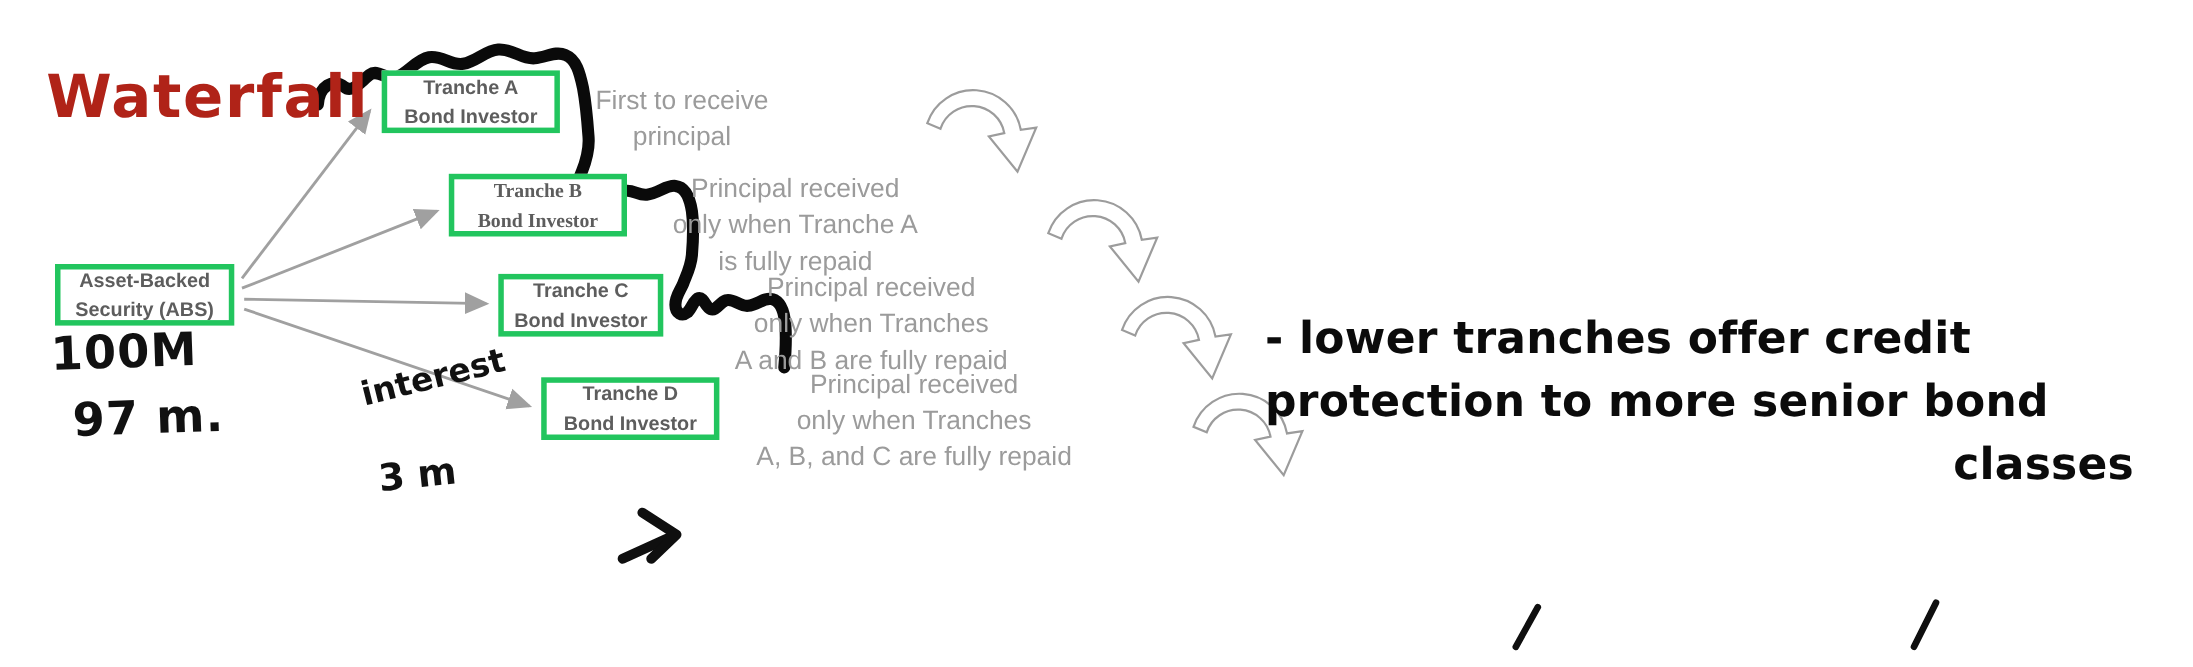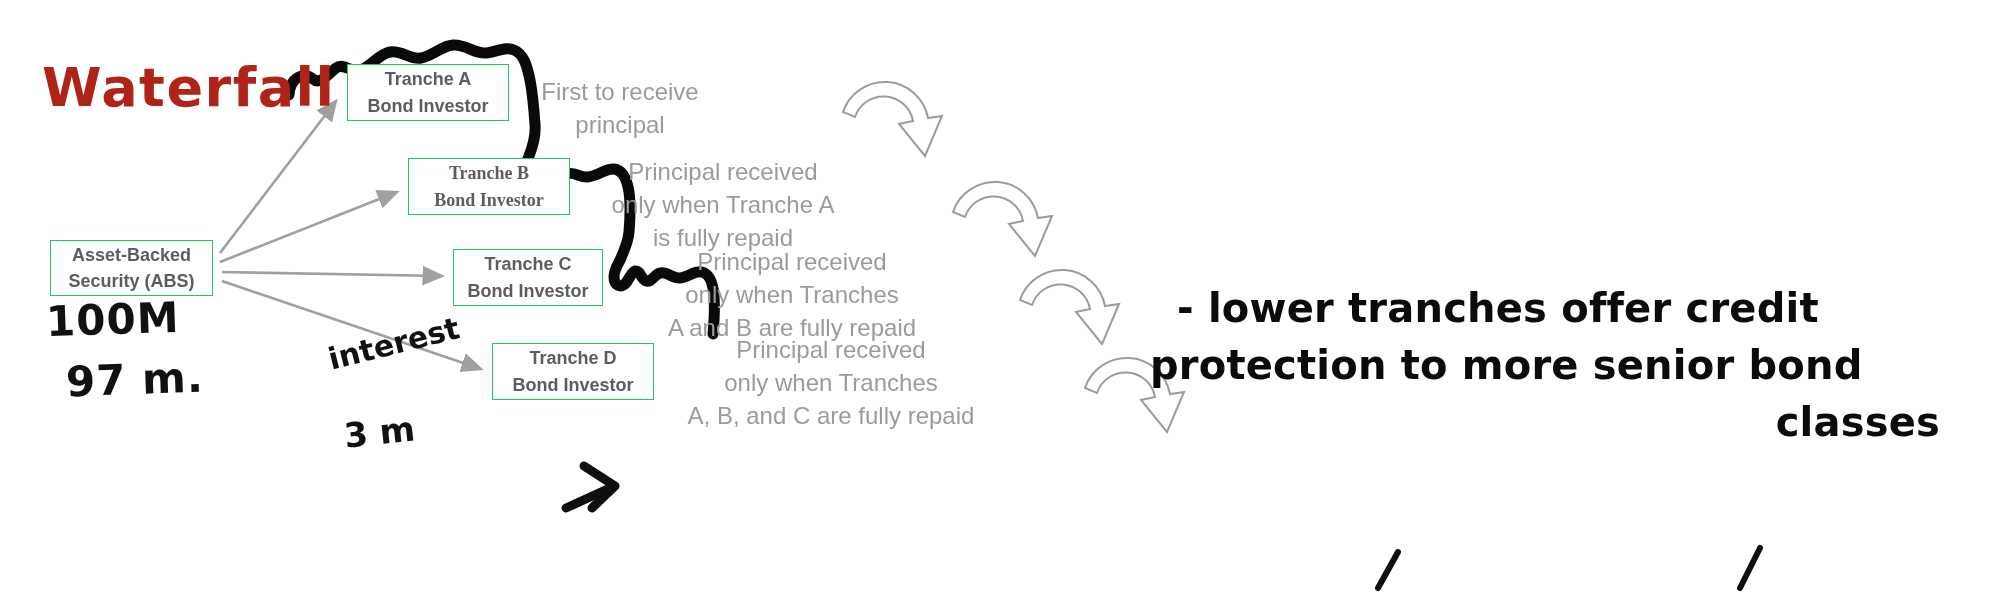--- a/index.html
+++ b/index.html
@@ -37,21 +37,21 @@
     font-size: 54px;
     font-weight: bold;
     letter-spacing: 1.5px;
     color: #b02318;
   }
 
   
   .node-box {
     position: absolute;
     box-sizing: border-box;
-    border: 1px solid #22c55e;
+    border: 5px solid #22c55e;
     background: #ffffff;
     color: #5d5d5d;
     font-family: "Liberation Sans", sans-serif;
     font-weight: bold;
     font-size: 18px;
     line-height: 1.45;
     text-align: center;
     display: flex;
     flex-direction: column;
     align-items: center;
@@ -121,21 +121,21 @@
     width: 790px;
     color: #0b0b0b;
     font-family: "DejaVu Sans", sans-serif;
     font-weight: bold;
     font-size: 40px;
     line-height: 1.42;
     letter-spacing: 0.2px;
     z-index: 6;
   }
   .hand-note .nl { display: block; }
-  .hand-note .nl.l1 { text-align: left; margin-left: 27px; }
+  .hand-note .nl.l1 { text-align: left; }
   .hand-note .nl.l2 { text-align: left; }
   .hand-note .nl.l3 { text-align: right; }
 </style>
 </head>
 <body>
 
 <div id="canvas">
 
   <svg id="svg-layer" viewBox="0 0 1994 606">
     <defs>

